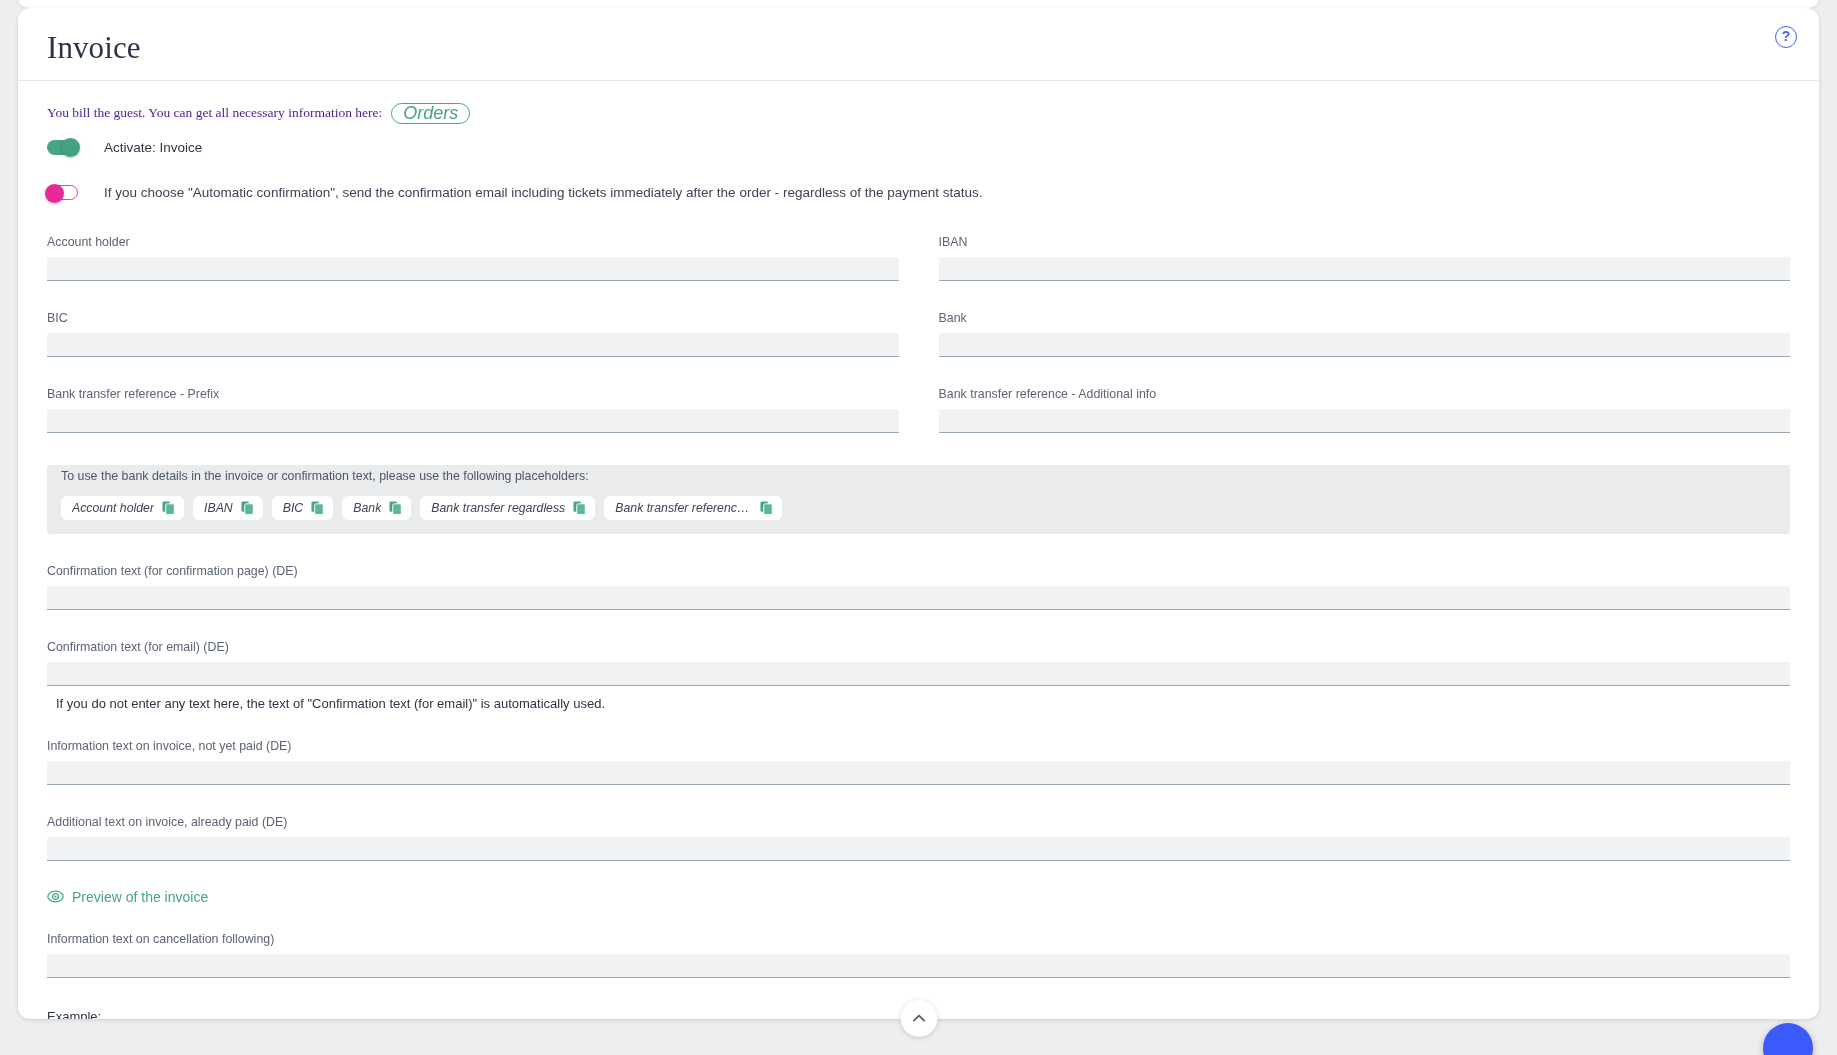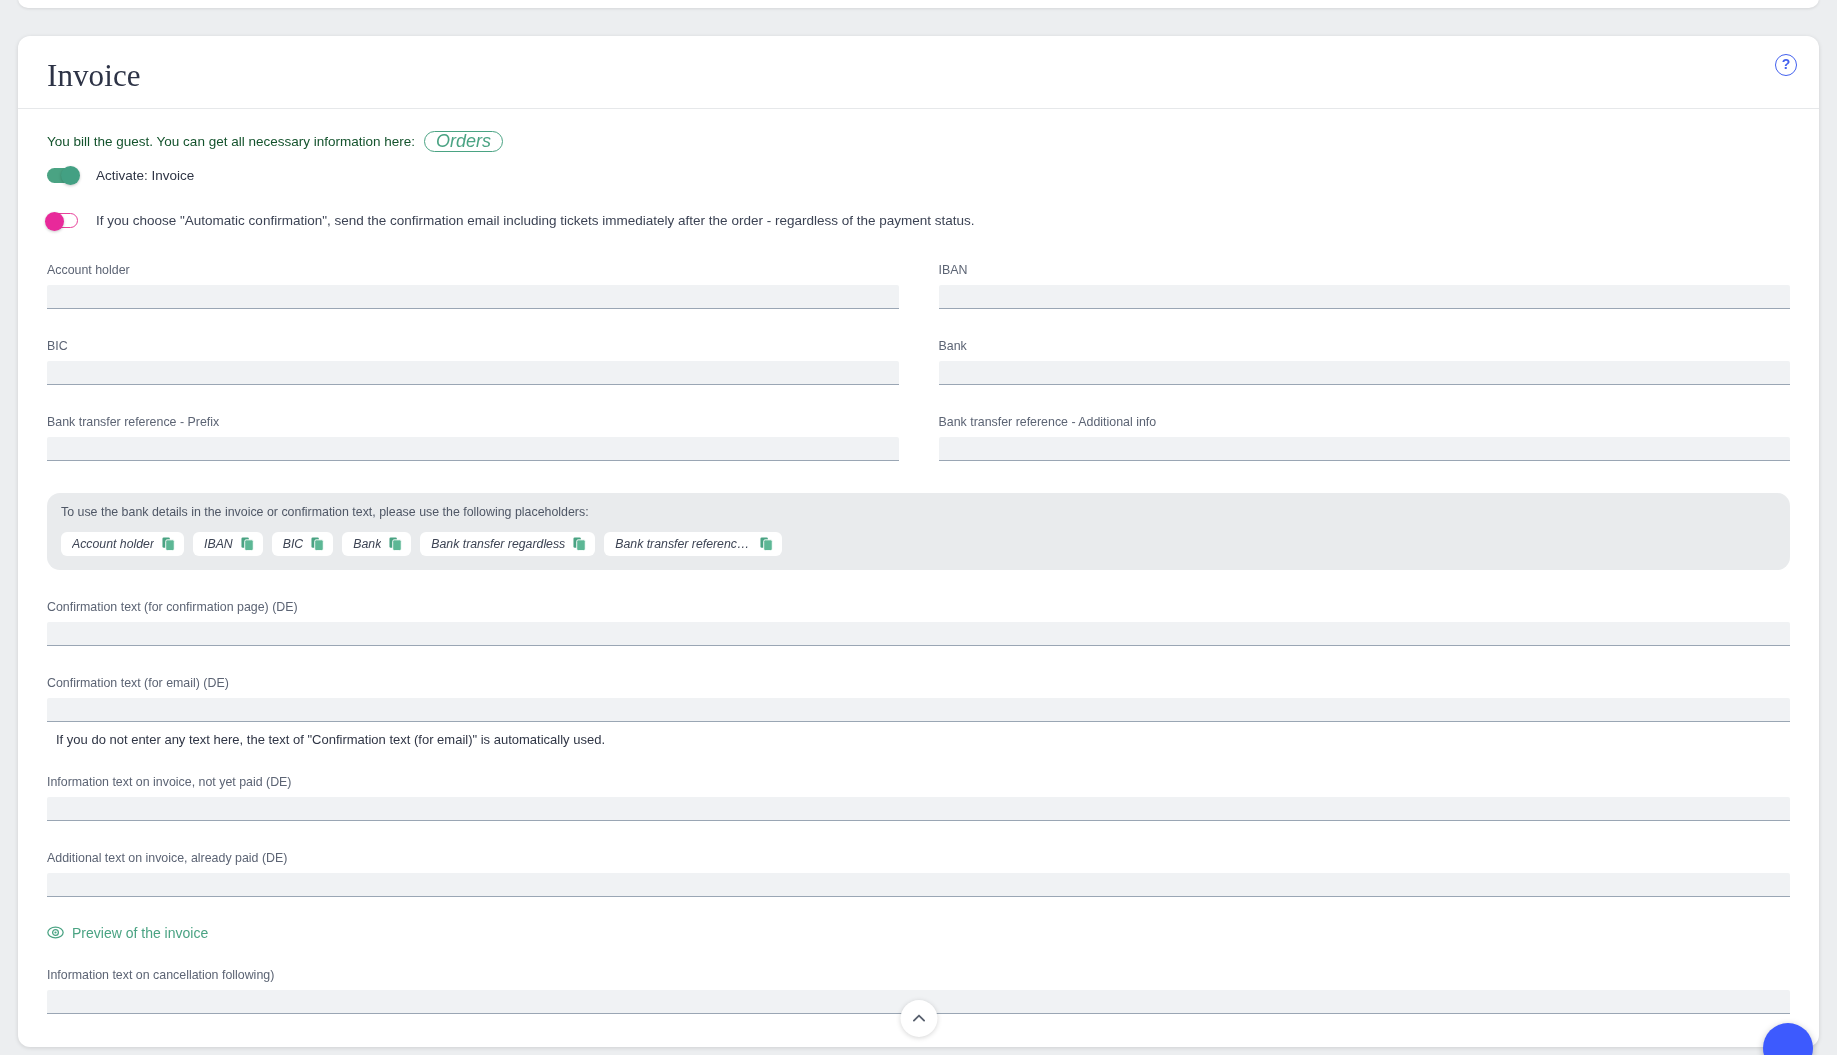--- a/index.html
+++ b/index.html
@@ -27,21 +27,21 @@
     width: 1801px;
     height: 22px;
     background: #ffffff;
     border-radius: 10px;
     box-shadow: 0 1px 3px rgba(0,0,0,0.10);
   }
 
   .card {
     position: absolute;
     left: 18px;
-    top: 36px;
+    top: 8px;
     width: 1801px;
     height: 1011px;
     background: #ffffff;
     border-radius: 12px;
     box-shadow: 0 1px 4px rgba(0,0,0,0.13);
     overflow: hidden;
   }
 
   
   .card-header {
@@ -81,40 +81,41 @@
 
   .intro-row {
     display: flex;
     align-items: center;
     gap: 9px;
     margin-top: 21px;
     height: 22px;
   }
   .intro-text {
     font-size: 13.5px;
-    color: #14532d;
+    color: #4c1d95;
+    font-family: Liberation Serif, serif;
   }
   .pill {
     display: inline-block;
     padding: 3px 11px 4px;
     border: 1px solid #4aa383;
     border-radius: 11px;
     color: #4aa383;
     font-size: 18px;
     line-height: 12px;
     cursor: pointer;
     background: #fff;
     font-style: italic;
   }
 
   
   .toggle-row {
     display: flex;
     align-items: flex-start;
-    gap: 18px;
+    gap: 26px;
   }
   .toggle-row.green { margin-top: 16px; }
   .toggle-row.pink  { margin-top: 30px; }
 
   .switch {
     position: relative;
     width: 31px;
     height: 15px;
     border-radius: 8px;
     flex: none;
@@ -167,22 +168,22 @@
     font-size: 13px;
     color: #2f3545;
     padding: 0 7px;
     outline: none;
     display: block;
   }
 
   
   .ph-panel {
     background: #e9ebed;
-    border-radius: 13px;
-    padding: 12px 14px 14px;
+    border-radius: 3px;
+    padding: 4px 14px 14px;
     margin-top: 2px;
     margin-bottom: 30px;
   }
   .ph-panel-title {
     font-size: 12.4px;
     color: #4f5766;
     margin-bottom: 13px;
   }
   .ph-chips { display: flex; gap: 9px; flex-wrap: wrap; }
   .chip {

